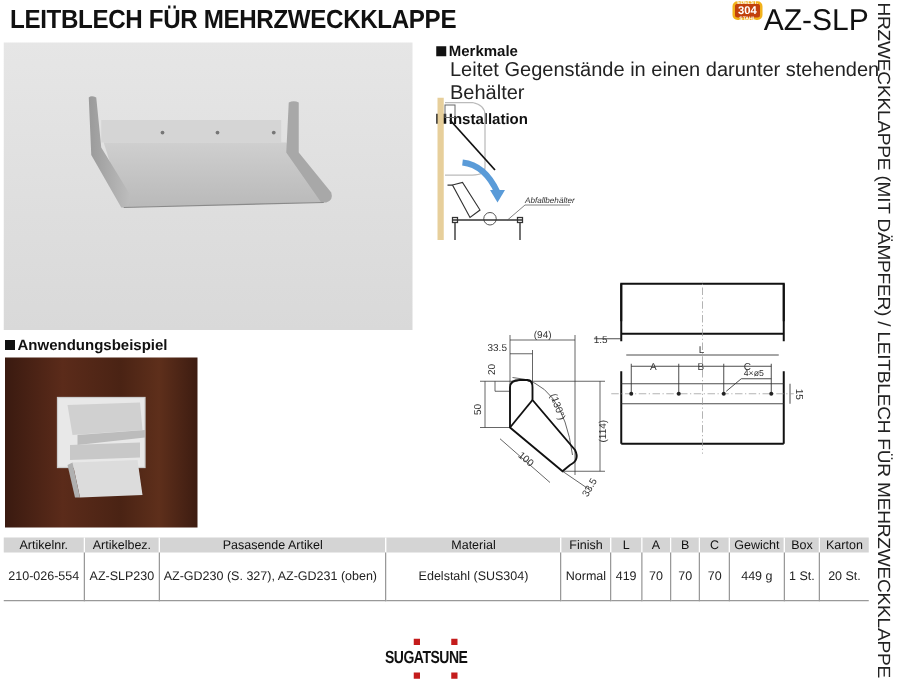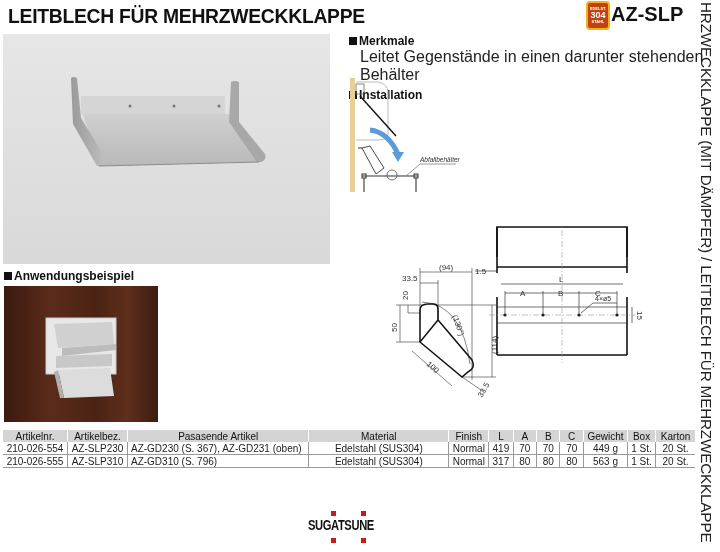--- a/index.html
+++ b/index.html
@@ -1,38 +1,38 @@
 <!DOCTYPE html>
 <html><head>
 <meta charset="utf-8">
 <style>
   html, body { margin:0; padding:0; background:#ffffff; }
   body { width:720px; height:552px; position:relative; overflow:hidden;
          font-family:"Liberation Sans", sans-serif; color:#111; }
   .abs { position:absolute; }
   .title { left:8px; top:4px; font-size:21px; font-weight:bold; letter-spacing:-0.3px;
            font-family:"Liberation Sans", sans-serif; color:#111; transform:scaleX(0.92); transform-origin:left top; }
-  .code { left:611px; top:3px; font-size:20px; font-weight:bold; color:#111; }
-  .badge { left:586px; top:1px; width:24px; height:29px; border:2px solid #f2b21b; border-radius:4px;
+  .code { left:611px; top:3px; font-size:24px; font-weight:normal; color:#111; }
+  .badge { left:586px; top:1px; width:24px; height:15px; border:2px solid #f2b21b; border-radius:4px;
            background:#c2410c; box-sizing:border-box; display:flex; flex-direction:column; align-items:center;
            justify-content:center; line-height:1; }
   .badge .b1, .badge .b3 { font-size:4px; color:#fff; font-weight:bold; }
   .badge .b2 { font-size:9px; color:#fff; font-weight:bold; }
   .side { left:697px; top:2px; width:22px; height:548px; }
   .side span { position:absolute; left:0; top:0; writing-mode:vertical-rl; font-size:15.3px; color:#222;
                white-space:nowrap; letter-spacing:-0.2px; transform:scaleX(0.92); }
   .photo { left:3px; top:34px; width:327px; height:230px; background:linear-gradient(180deg,#e6e6e6 0%,#dedede 60%,#d9d9d9 100%); }
   .sec-h { font-size:12px; font-weight:bold; color:#111; display:flex; align-items:center; }
   .sq { width:8px; height:8px; background:#111; display:inline-block; margin-right:2px; }
   .sec-text { font-size:16px; color:#222; }
   .app-photo { left:4px; top:286px; width:154px; height:136px;
                background:linear-gradient(90deg,#3a1a10 0%,#5b2b1a 30%,#4a2314 60%,#5e2f1b 80%,#3d1c11 100%); }
   table.spec { position:absolute; left:3px; top:430px; width:692px; border-collapse:collapse; font-size:10px; }
   table.spec th { background:#d4d4d4; font-weight:normal; color:#111; height:12px; padding:0 3px; border-right:1px solid #fff; }
-  table.spec td { height:12px; padding:0 3px; border-right:1px solid #999; color:#222; white-space:nowrap; }
+  table.spec td { height:12px; padding:13px 3px; border-right:1px solid #999; color:#222; white-space:nowrap; }
   table.spec tr.r1 td { border-bottom:1px solid #999; }
   table.spec tr.r2 td { border-bottom:1px solid #999; }
   .c { text-align:center; }
   .logo { left:305px; top:505px; width:80px; height:40px; }
   .logo .txt { position:absolute; left:3px; top:12px; font-size:14px; font-weight:bold; letter-spacing:-0.5px;
                transform:scaleX(0.8); transform-origin:left top; color:#111; }
   .logo .dot { position:absolute; width:5px; height:5px; background:#c41c1c; }
 </style>
 </head>
 <body>
@@ -117,21 +117,21 @@
   <svg width="154" height="136" viewBox="0 0 154 136">
     <rect x="42" y="32" width="70" height="56" fill="#e8e8e8" stroke="#ccc"></rect>
     <polygon points="50,38 108,36 110,58 54,62" fill="#d0d0d0"></polygon>
     <polygon points="58,62 112,58 112,64 58,70" fill="#bcbcbc"></polygon>
     <polygon points="52,70 108,68 108,80 52,82" fill="#c8c8c8"></polygon>
     <polygon points="54,84 106,82 110,110 60,112" fill="#dcdcdc"></polygon>
     <polygon points="54,84 60,112 56,112 50,86" fill="#b0b0b0"></polygon>
   </svg>
 </div>
 
-<div class="abs" style="left:372px;top:260px;width:140px;height:145px;">
+<div class="abs" style="left:360px;top:260px;width:140px;height:145px;">
   <svg width="140" height="145" viewBox="0 0 140 145" font-family="Liberation Sans, sans-serif" font-size="8" fill="#333">
     <g stroke="#333" stroke-width="0.6" fill="none">
       <line x1="48" y1="12" x2="100" y2="12"></line>
         <line x1="48" y1="8" x2="48" y2="60"></line>
         <line x1="100" y1="8" x2="100" y2="120"></line>
       <line x1="48" y1="23" x2="66" y2="23"></line>
         <line x1="66" y1="20" x2="66" y2="60"></line>
       <line x1="36" y1="53" x2="48" y2="53"></line>
         <line x1="36" y1="45" x2="36" y2="53"></line>
       <line x1="28" y1="45" x2="28" y2="82"></line>
@@ -218,45 +218,31 @@
       <th style="width:16px">C</th>
       <th style="width:36px">Gewicht</th>
       <th style="width:20px">Box</th>
       <th style="width:32px;border-right:none">Karton</th>
     </tr>
   </thead>
   <tbody>
     <tr class="r1">
       <td class="c">210-026-554</td>
       <td class="c">AZ-SLP230</td>
-      <td>AZ-GD230 (S. 367), AZ-GD231 (oben)</td>
+      <td>AZ-GD230 (S. 327), AZ-GD231 (oben)</td>
       <td class="c">Edelstahl (SUS304)</td>
       <td class="c">Normal</td>
       <td class="c">419</td>
       <td class="c">70</td>
       <td class="c">70</td>
       <td class="c">70</td>
       <td class="c">449 g</td>
       <td class="c">1 St.</td>
       <td class="c" style="border-right:none">20 St.</td>
     </tr>
-    <tr class="r2">
-      <td class="c">210-026-555</td>
-      <td class="c">AZ-SLP310</td>
-      <td>AZ-GD310 (S. 796)</td>
-      <td class="c">Edelstahl (SUS304)</td>
-      <td class="c">Normal</td>
-      <td class="c">317</td>
-      <td class="c">80</td>
-      <td class="c">80</td>
-      <td class="c">80</td>
-      <td class="c">563 g</td>
-      <td class="c">1 St.</td>
-      <td class="c" style="border-right:none">20 St.</td>
-    </tr>
   </tbody>
 </table>
 
 <div class="abs logo">
   <span class="dot" style="left:26px;top:6px;"></span>
   <span class="dot" style="left:56px;top:6px;"></span>
   <span class="dot" style="left:26px;top:33px;"></span>
   <span class="dot" style="left:56px;top:33px;"></span>
   <span class="txt">SUGATSUNE</span>
 </div>

